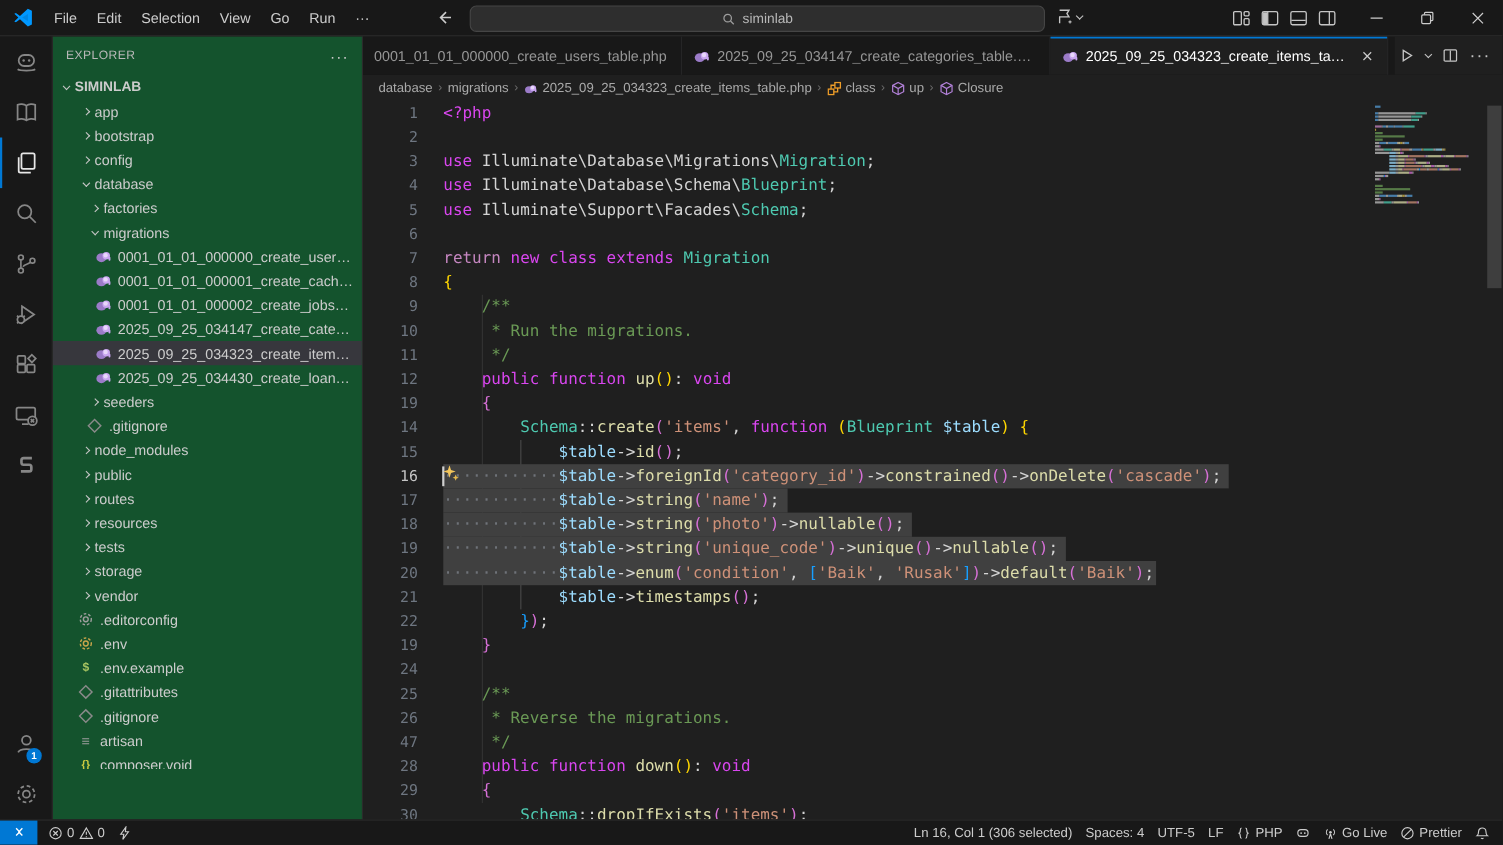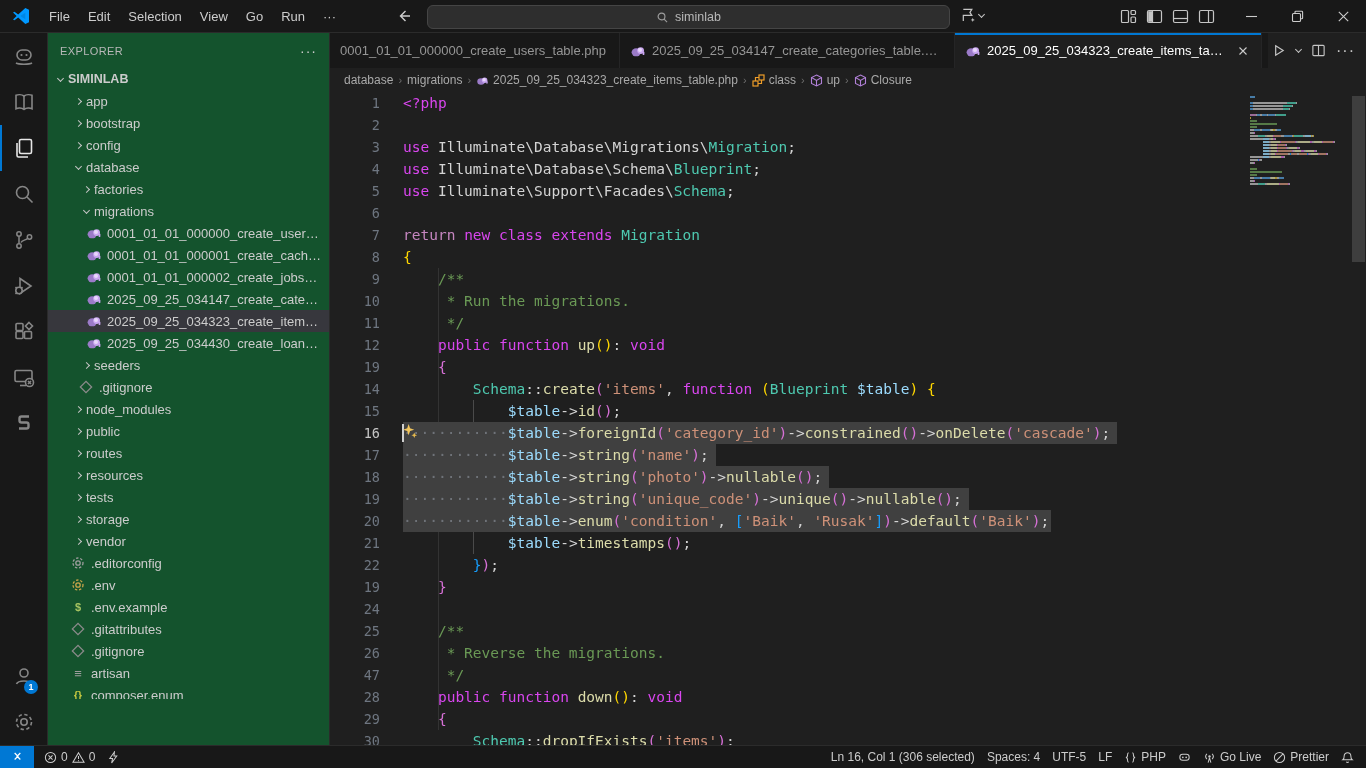--- a/index.html
+++ b/index.html
@@ -539,21 +539,21 @@
             </svg>
           </span>
           <span class="row-label">.gitignore</span>
         </div>
         <div class="tree-row" style="padding-left: 22px;">
           <span class="fi" style="color: rgb(157, 157, 157); font-size: 13px;">≡</span>
           <span class="row-label">artisan</span>
         </div>
         <div class="tree-row" style="padding-left: 22px;">
           <span class="fi" style="color: rgb(203, 203, 65); font-size: 10px; font-weight: bold;">{}</span>
-          <span class="row-label">composer.enum</span>
+          <span class="row-label">composer.void</span>
         </div>
       </div>
   </div>
 
   <div class="editor">
     <div class="tabbar">
       <div id="tabs" style="display:flex;min-width:0;">
           <div class="tab" style="width: 290px; flex: 0 0 auto;">
             <span class="tab-label">0001_01_01_000000_create_users_table.php</span>
           </div>

